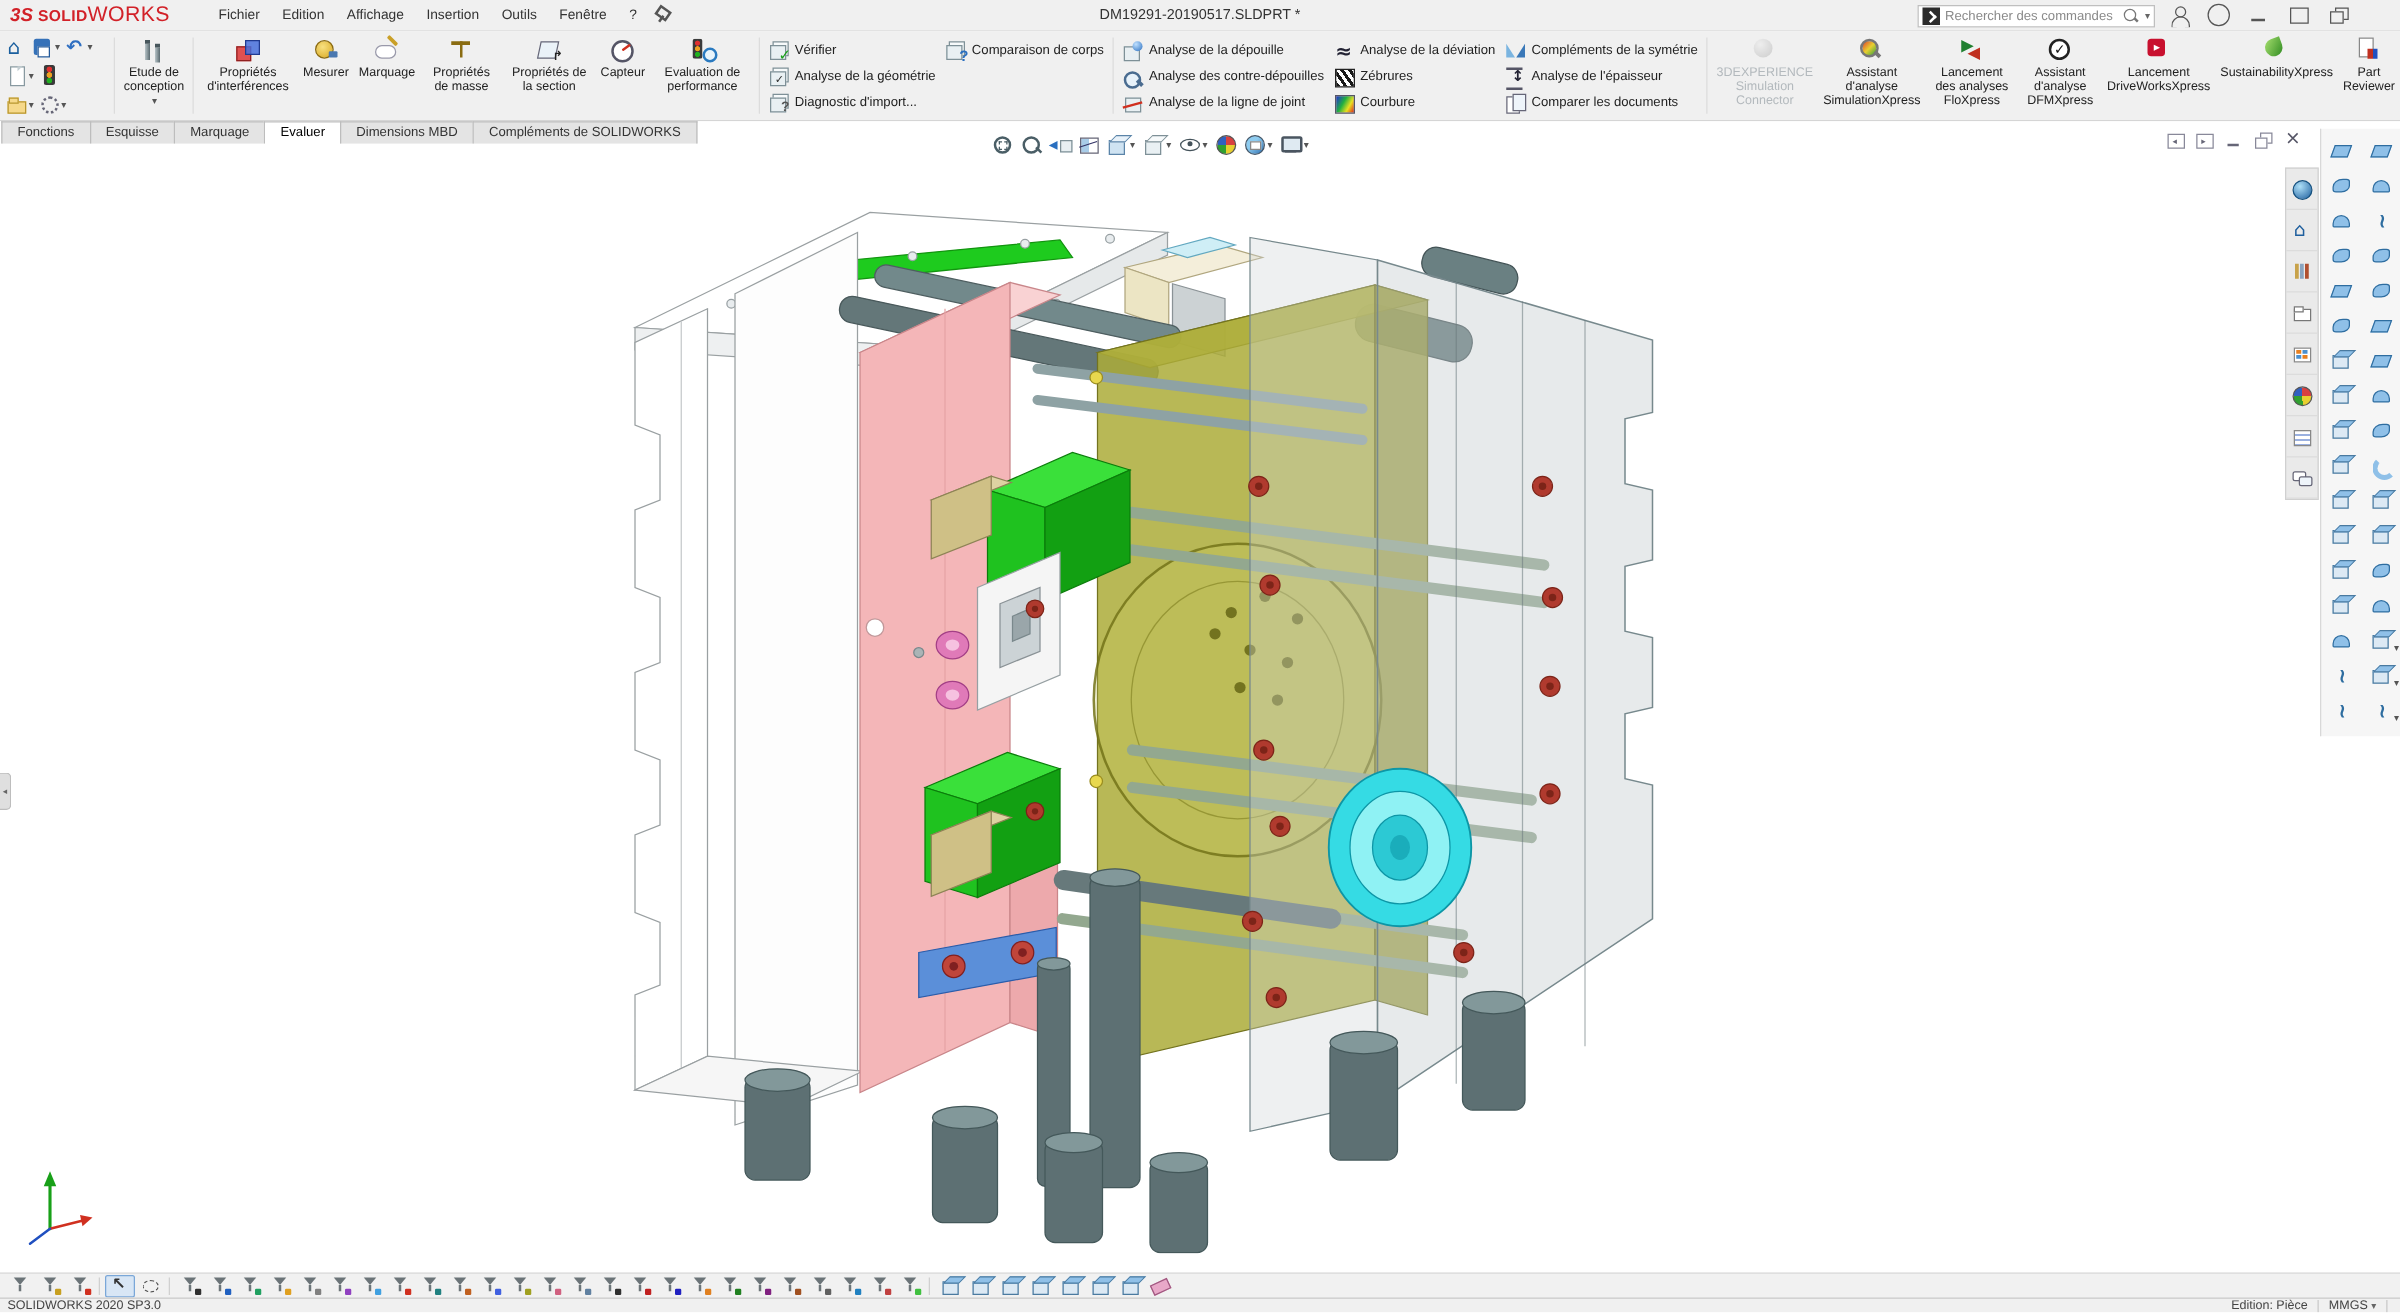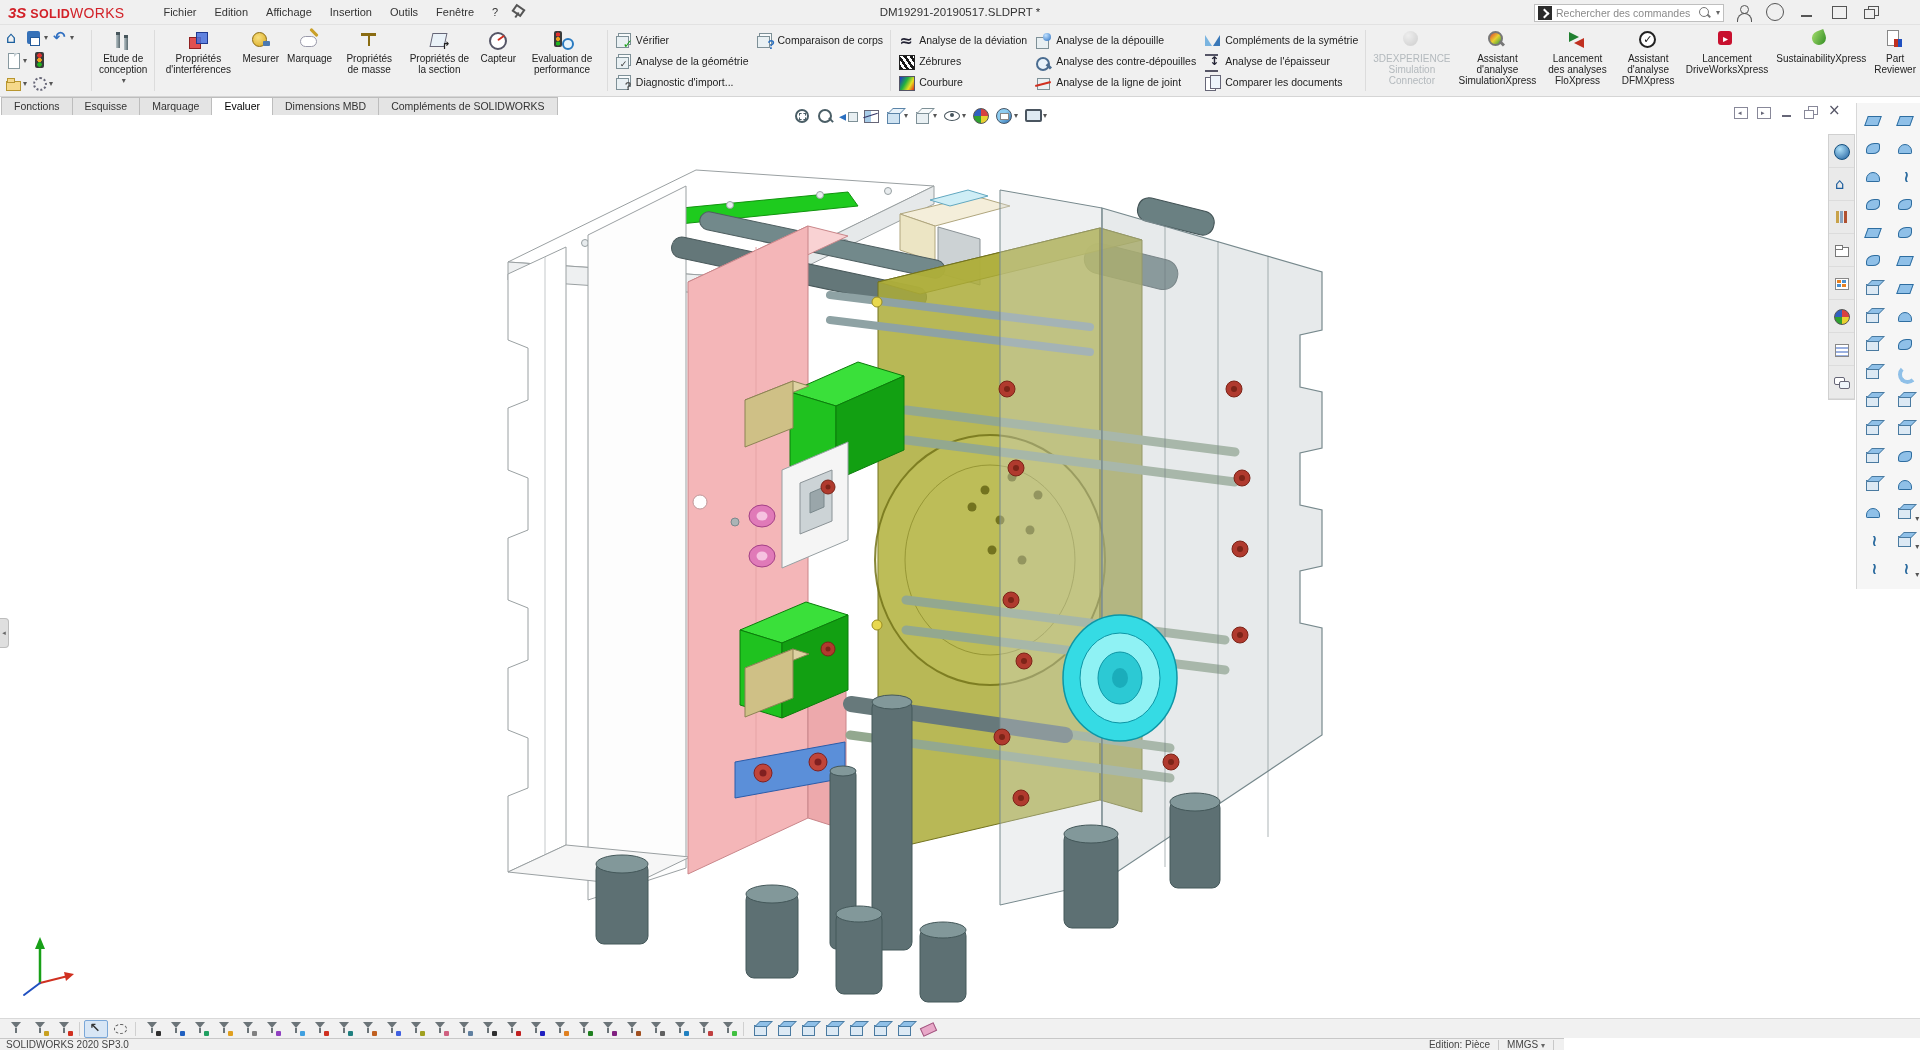--- a/index.html
+++ b/index.html
@@ -4,21 +4,21 @@
 <style>
   *{margin:0;padding:0;box-sizing:border-box}
   body{background:#fff;font-family:"Liberation Sans",sans-serif;-webkit-font-smoothing:antialiased}
   .app{position:relative;width:1920px;height:1050px;background:#fff;overflow:hidden;font-size:11px;color:#222}
 
   
   .titlebar{position:absolute;left:0;top:0;width:1920px;height:25px;background:#f0f0f0;border-bottom:1px solid #e2e2e2;display:flex;align-items:center}
   .logo{display:flex;align-items:baseline;margin-left:8px;white-space:nowrap}
   .logo .mark{font-style:italic;font-weight:bold;font-size:15px;color:var(--brand-red);margin-right:4px}
   .logo .b{font-weight:bold;font-size:12.5px;color:var(--brand-red);letter-spacing:.3px}
-  .logo .l{font-size:14px;color:var(--brand-red);letter-spacing:.3px}
+  .logo .l{font-size:17px;color:var(--brand-red);letter-spacing:.3px}
   .menubar{display:flex;list-style:none;margin-left:30px}
   .menubar li{padding:5px 9px;color:#333;cursor:default}
   .pinbtn{position:relative;width:18px;height:18px;margin-left:2px}
   .pinbtn::before{content:"";position:absolute;width:7px;height:5px;border:2px solid #555;left:4px;top:3px;transform:rotate(35deg)}
   .pinbtn::after{content:"";position:absolute;width:2px;height:6px;background:#555;left:7px;top:9px;transform:rotate(35deg)}
   .doc-title{position:absolute;left:0;right:0;text-align:center;font-size:11.5px;color:#333;pointer-events:none}
   .tb-right{position:absolute;right:6px;top:0;height:25px;display:flex;align-items:center;gap:10px}
   .searchbox{display:flex;align-items:center;width:190px;height:18px;background:#fff;border:1px solid #bfbfbf;padding:0 3px;gap:4px}
   .swsearchlogo{position:relative;width:14px;height:14px;background:#2b2b2b;flex:none}
   .swsearchlogo::before{content:"";position:absolute;left:3px;top:4px;width:5px;height:5px;border-right:2px solid #fff;border-bottom:2px solid #fff;transform:rotate(-45deg)}
@@ -208,21 +208,21 @@
   .mnav{display:flex;align-items:center;padding:0 2px;gap:1px;background:#dedede}
   .mnav .ico{width:13px;height:12px}
   .mtab{padding:1px 10px 1px 10px;font-size:10px;color:#333;background:#dcdcdc;border-right:1px solid #bdbdbd;display:flex;align-items:center;white-space:nowrap}
   .mtab.active{background:#fff;font-weight:bold}
   .filterrow{position:absolute;left:0;top:1018px;width:1920px;height:20px;background:#f1f1f1;border-top:1px solid #d9d9d9;display:flex;align-items:center;padding-left:4px}
   .fbtn{position:relative;width:24px;height:18px;display:flex;align-items:center;justify-content:center;border-radius:2px}
   .fbtn.pressed{background:#d8e6f5;border:1px solid #7aa7d8}
   .fbtn .acc{position:absolute;right:3px;bottom:2px;width:5px;height:5px;border-radius:1px}
   .fbtn.fsep{width:8px}
   .fbtn.fsep::before{content:"";position:absolute;left:3px;top:2px;width:1px;height:14px;background:#d0d0d0}
-  .statusbar{position:absolute;left:0;top:1038px;width:1564px;height:12px;background:#f0f0f0;border-top:1px solid #c8c8c8;display:flex;align-items:center;font-size:10px;color:#444}
+  .statusbar{position:absolute;left:0;top:1038px;width:1920px;height:12px;background:#f0f0f0;border-top:1px solid #c8c8c8;display:flex;align-items:center;font-size:10px;color:#444}
   .statusbar .sbleft{margin-left:6px}
   .statusbar .sbright{position:absolute;right:10px;display:flex;align-items:center;gap:8px}
   .sbdiv{width:1px;height:10px;background:#c8c8c8}
 </style>
 </head>
 <body>
 
 <div class="app">
 
   <div class="titlebar">
@@ -355,45 +355,45 @@
 
     <div class="rsmall">
           <i class="ico i16 g-cube-qq"></i>
           <span class="lbl">Comparaison de corps</span>
         </div>
       </div>
     <div class="rsep"></div>
     <div class="rcol">
 
     <div class="rsmall">
+          <i class="ico i16 g-draft"></i>
+          <span class="lbl">Analyse de la dépouille</span>
+        </div>
+        <div class="rsmall">
+          <i class="ico i16 g-undercut"></i>
+          <span class="lbl">Analyse des contre-dépouilles</span>
+        </div>
+        <div class="rsmall">
+          <i class="ico i16 g-parting"></i>
+          <span class="lbl">Analyse de la ligne de joint</span>
+        </div>
+      </div>
+    <div class="rcol">
+
+    <div class="rsmall">
           <i class="ico i16 g-deviation"></i>
           <span class="lbl">Analyse de la déviation</span>
         </div>
         <div class="rsmall">
           <i class="ico i16 g-zebra"></i>
           <span class="lbl">Zébrures</span>
         </div>
         <div class="rsmall">
           <i class="ico i16 g-curvature"></i>
           <span class="lbl">Courbure</span>
-        </div>
-      </div>
-    <div class="rcol">
-
-    <div class="rsmall">
-          <i class="ico i16 g-draft"></i>
-          <span class="lbl">Analyse de la dépouille</span>
-        </div>
-        <div class="rsmall">
-          <i class="ico i16 g-undercut"></i>
-          <span class="lbl">Analyse des contre-dépouilles</span>
-        </div>
-        <div class="rsmall">
-          <i class="ico i16 g-parting"></i>
-          <span class="lbl">Analyse de la ligne de joint</span>
         </div>
       </div>
     <div class="rcol">
 
     <div class="rsmall">
           <i class="ico i16 g-symmetry"></i>
           <span class="lbl">Compléments de la symétrie</span>
         </div>
         <div class="rsmall">
           <i class="ico i16 g-thickness"></i>

